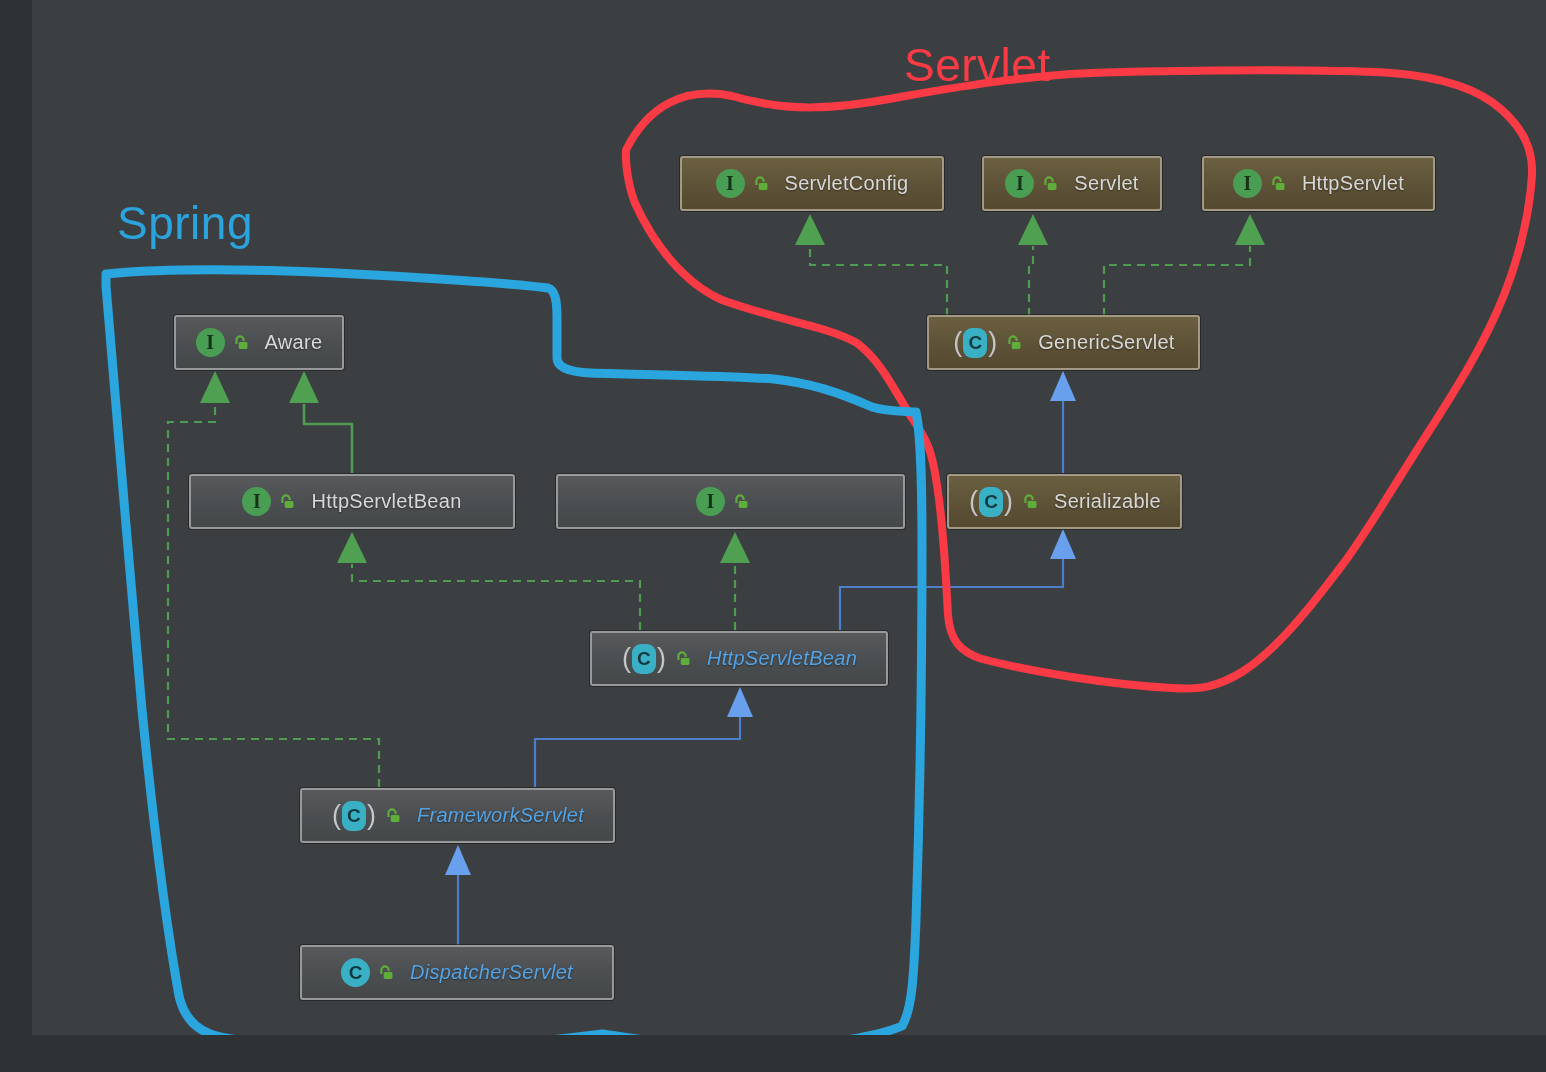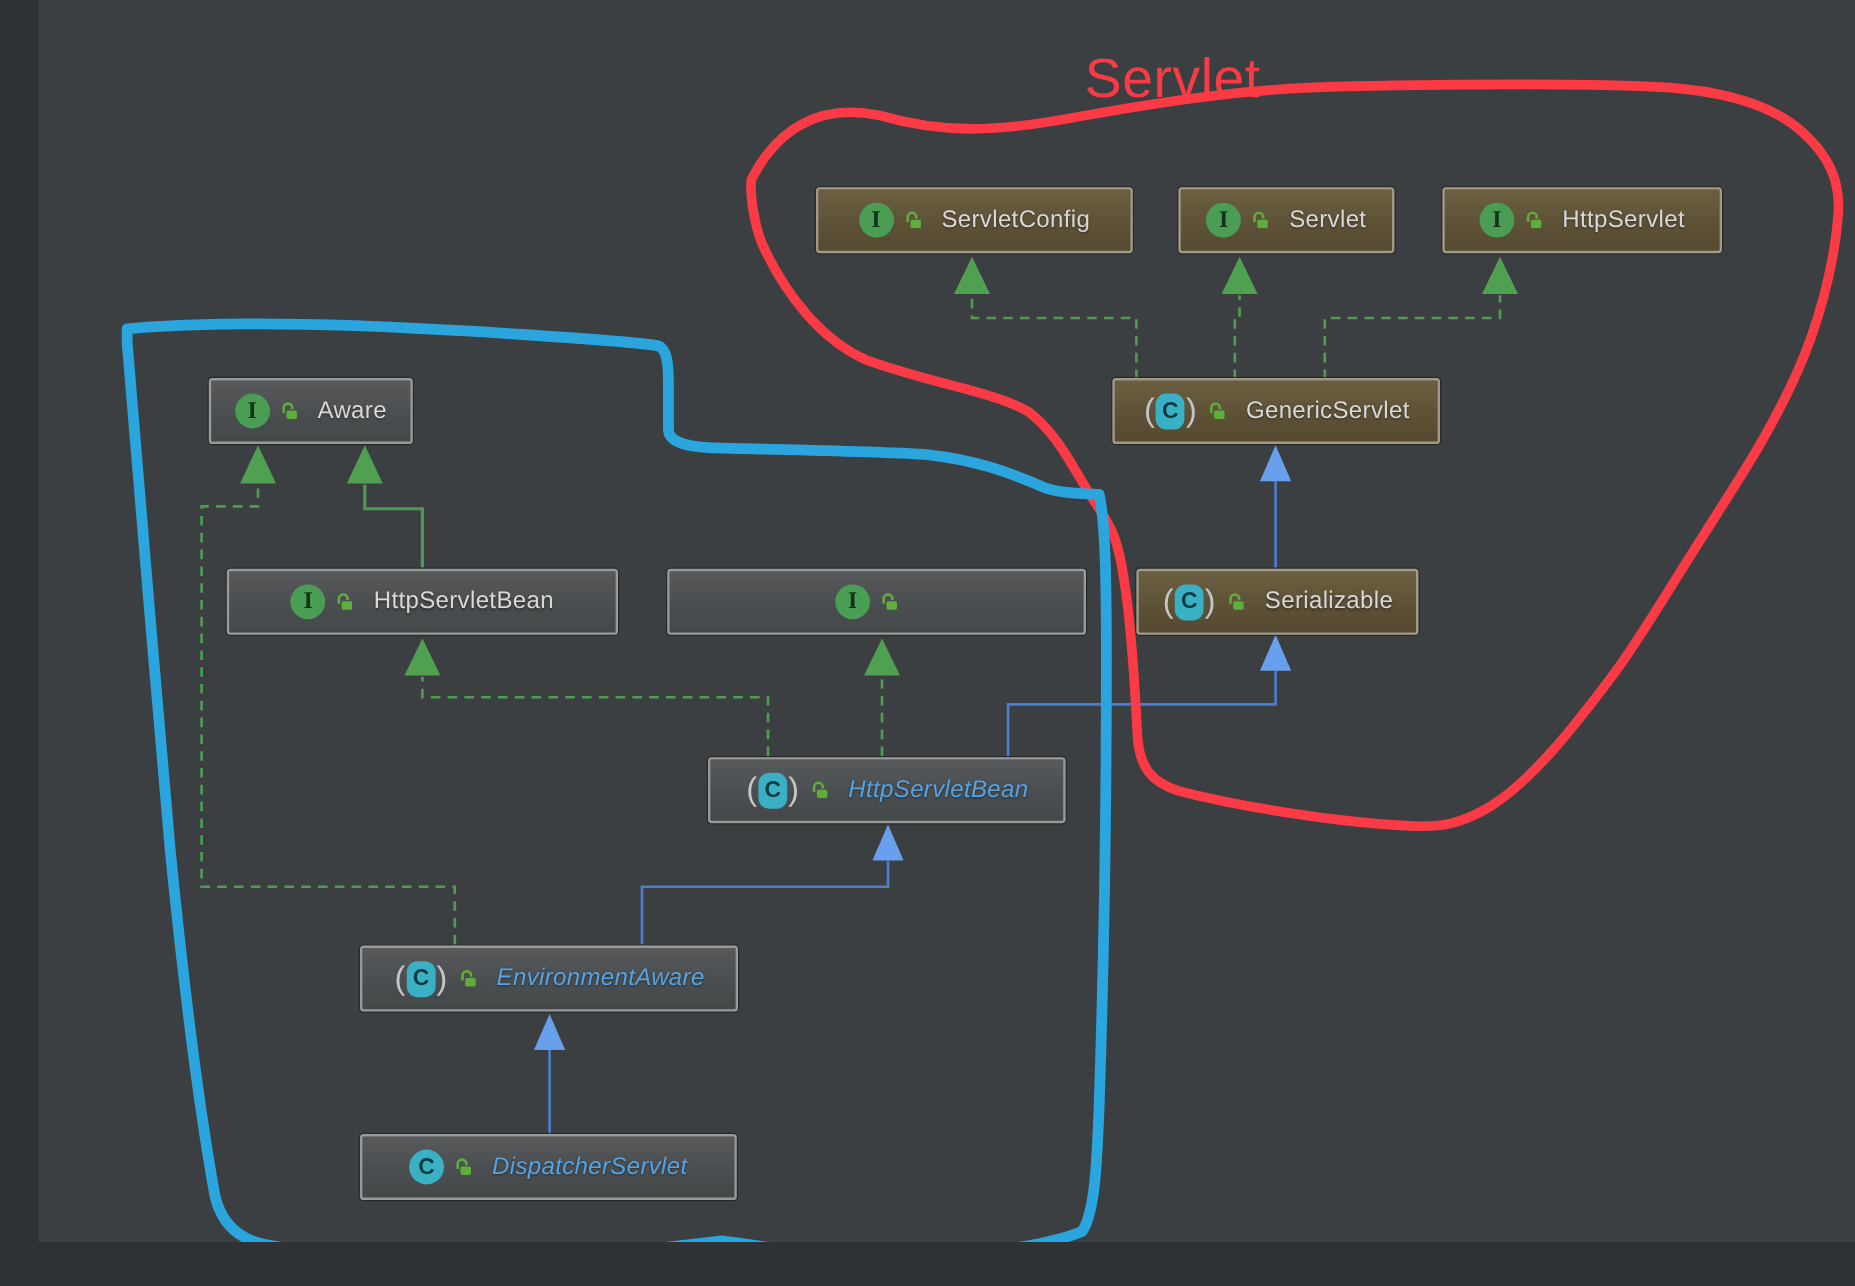--- a/index.html
+++ b/index.html
@@ -120,20 +120,21 @@
          C845,1037 790,1045 730,1049
          C685,1051 640,1044 570,1034
          C510,1041 440,1050 375,1051
          C310,1051 230,1045 188,1037
          C165,1032 152,1018 147,996
          C136,935 122,830 110,710
          C98,580 84,400 74,286 Z" fill="none" stroke="#2aa5de" stroke-width="9" stroke-linecap="round" stroke-linejoin="round"></path>
   </svg>
 
   <div class="region-label red" style="left:872px;top:38px;">Servlet</div>
+  <div class="region-label blue" style="left:85px;top:196px;">Spring</div>
 
   <div class="node brown" style="left:648px;top:156px;width:264px;">
     <span class="ic">
         <span class="badge if">I</span>
       </span>
     <span class="lock">
         <svg width="17" height="17" viewBox="0 0 16 16">
           <path d="M3.2 9.5 V5.6 a3.4 3.4 0 0 1 6.8 0 V6.6" fill="none" stroke="#5fae3c" stroke-width="2"></path>
           <rect x="5.4" y="7.6" width="8.2" height="6.6" rx="1.4" fill="#5fae3c"></rect>
         </svg>
@@ -255,21 +256,21 @@
         <span class="paren">(</span>
         <span class="badge abs">C</span>
         <span class="paren">)</span>
       </span>
     <span class="lock">
         <svg width="17" height="17" viewBox="0 0 16 16">
           <path d="M3.2 9.5 V5.6 a3.4 3.4 0 0 1 6.8 0 V6.6" fill="none" stroke="#5fae3c" stroke-width="2"></path>
           <rect x="5.4" y="7.6" width="8.2" height="6.6" rx="1.4" fill="#5fae3c"></rect>
         </svg>
       </span>
-    <span class="lbl blue">EnvironmentAware</span>
+    <span class="lbl blue">FrameworkServlet</span>
   </div>
 
   <div class="node gray" style="left:268px;top:945px;width:314px;">
     <span class="ic">
         <span class="badge cl">C</span>
       </span>
     <span class="lock">
         <svg width="17" height="17" viewBox="0 0 16 16">
           <path d="M3.2 9.5 V5.6 a3.4 3.4 0 0 1 6.8 0 V6.6" fill="none" stroke="#5fae3c" stroke-width="2"></path>
           <rect x="5.4" y="7.6" width="8.2" height="6.6" rx="1.4" fill="#5fae3c"></rect>

